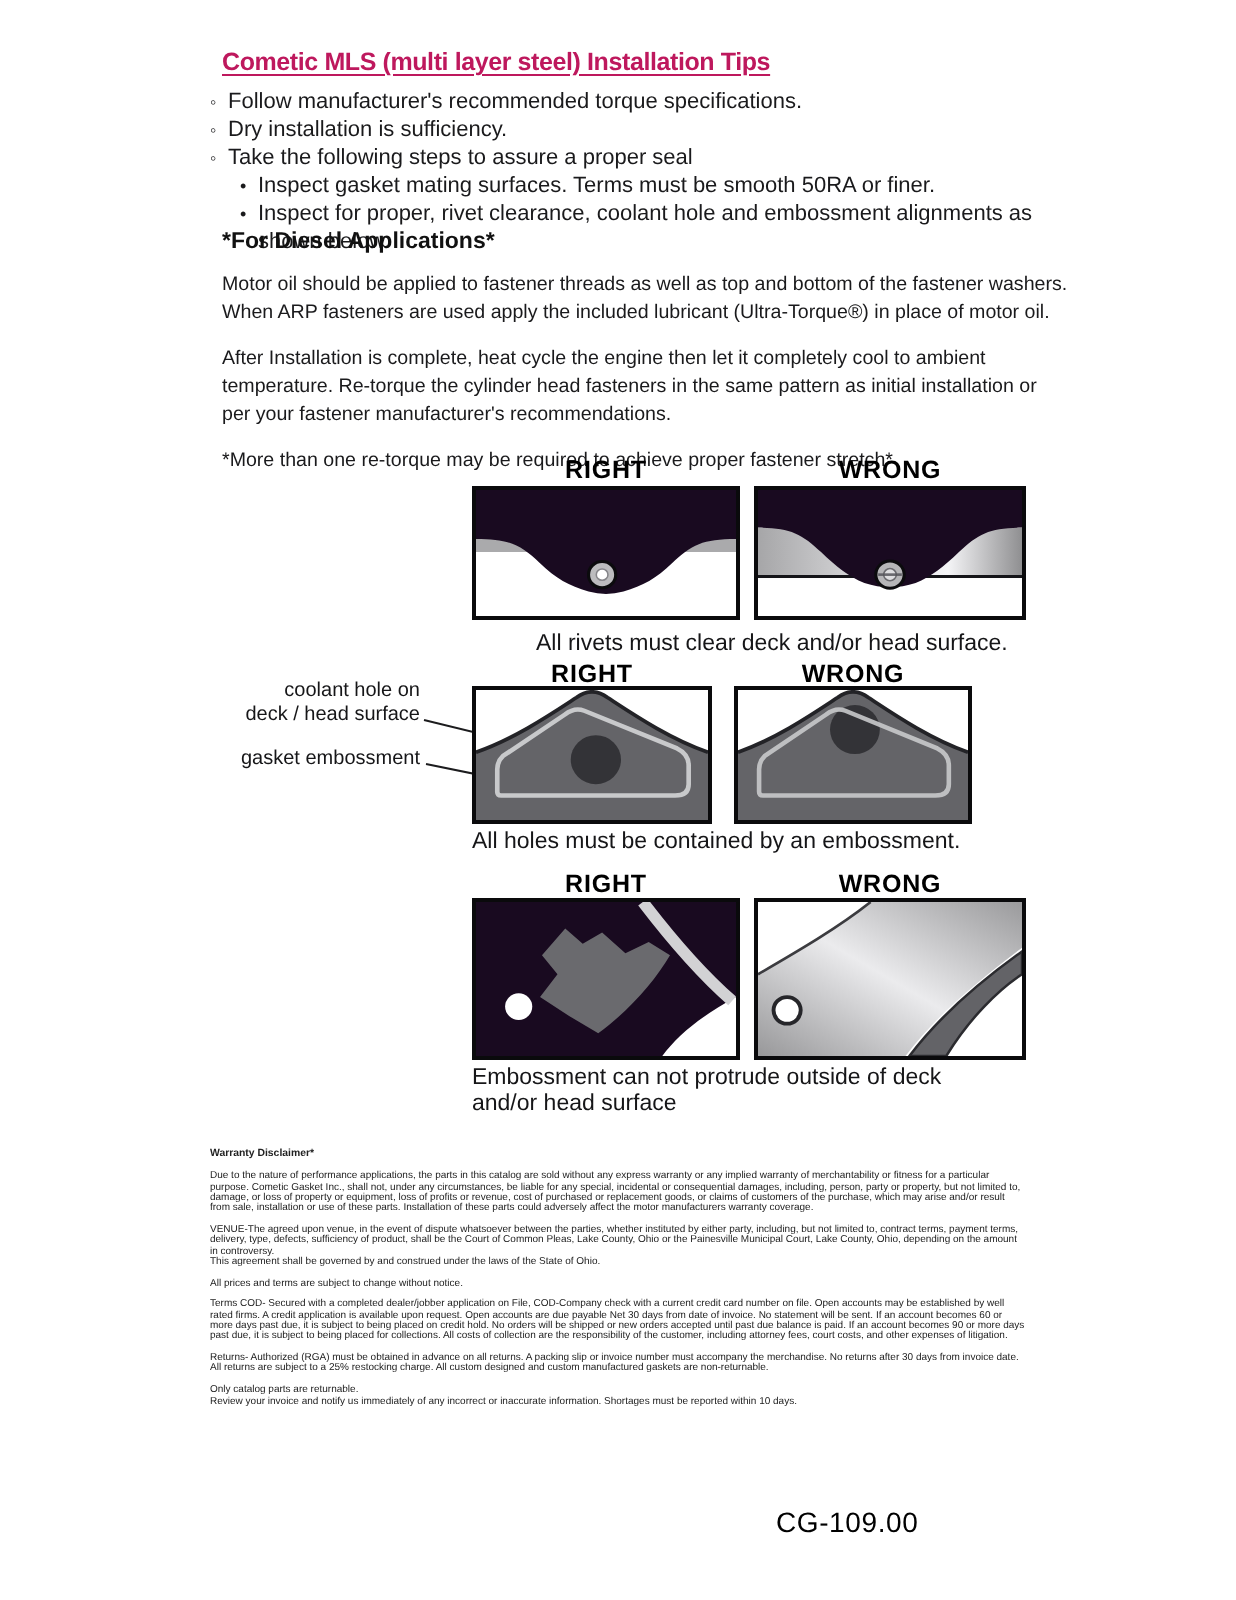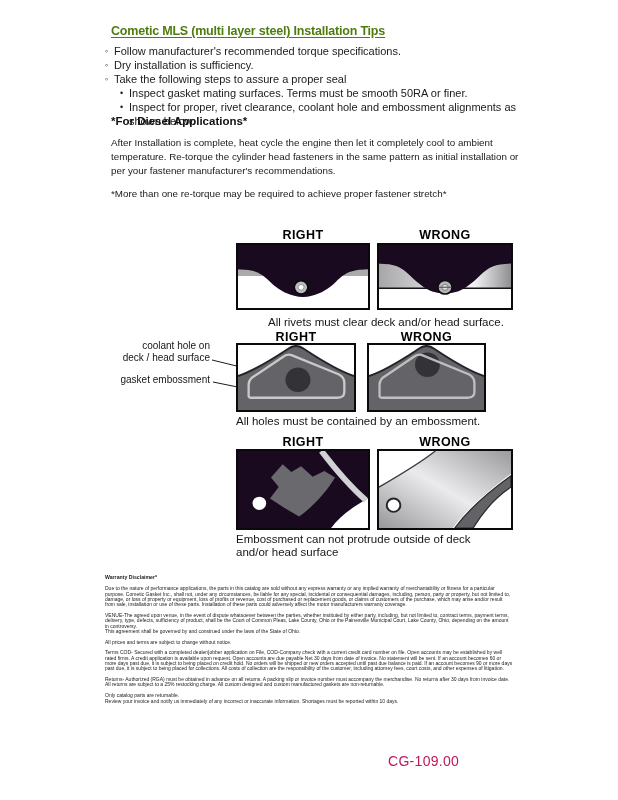--- a/index.html
+++ b/index.html
@@ -6,21 +6,21 @@
   .page {
     position:relative; width:618px; height:800px; background:#ffffff;
     font-family:"Liberation Sans","DejaVu Sans",sans-serif; color:#1a1a1c;
     margin:0 auto; overflow:hidden;
   }
   .abs { position:absolute; }
 
   
   .title {
     font-size:12.5px; font-weight:bold; letter-spacing:-0.2px;
-    text-decoration:underline; text-underline-offset:2px; margin:0; color:#4d7c0f;
+    text-decoration:underline; text-underline-offset:2px; margin:0; color:#be185d;
   }
   .tips { list-style:none; margin:0; padding:0; font-size:11px; line-height:14px; width:430px; }
   .tips li { position:relative; }
   .tips li.l1 { padding-left:9px; }
   .tips li.l1::before { content:"\25E6"; position:absolute; left:0; top:0; font-size:9px; }
   .tips li.l2 { padding-left:24px; }
   .tips li.l2::before { content:"\2022"; position:absolute; left:15px; top:0; font-size:9px; }
 
   .diesel { width:424px; font-size:9.8px; line-height:14px; }
   .diesel h2 { font-size:11.5px; font-weight:bold; margin:0 0 8px 0; color:#111; }
@@ -32,39 +32,40 @@
   .panel svg { display:block; width:100%; height:100%; }
   .caption { font-size:11.5px; line-height:13px; color:#161618; white-space:pre-line; }
   .ann-label { font-size:10px; line-height:11.5px; text-align:right; white-space:pre-line; color:#161618; }
   .leader { pointer-events:none; }
 
   
   .legal { width:408px; font-size:5px; line-height:5.3px; color:#222; }
   .legal h3 { font-size:5.2px; font-weight:bold; margin:0 0 6px 0; }
   .legal p { margin:0 0 5.5px 0; white-space:pre-line; }
 
-  .docnum { font-size:14px; color:#be185d; letter-spacing:0.3px; }
+  .docnum { font-size:14px; color:#000000; letter-spacing:0.3px; }
 </style>
 </head>
 <body>
 
 <div class="page">
 
   <h1 class="abs title" style="left:111px; top:24px;">Cometic MLS (multi layer steel) Installation Tips</h1>
 
   <ul class="abs tips" style="left:105px; top:44px;">
     <li class="l1">Follow manufacturer's recommended torque specifications.</li>
     <li class="l1">Dry installation is sufficiency.</li>
     <li class="l1">Take the following steps to assure a proper seal</li>
     <li class="l2">Inspect gasket mating surfaces.  Terms must be smooth 50RA or finer.</li>
     <li class="l2">Inspect for proper, rivet clearance, coolant hole and embossment alignments as shown below.</li>
   </ul>
 
   <section class="abs diesel" style="left:111px; top:114px;">
     <h2>*For Diesel Applications*</h2>
+    <p>Motor oil should be applied to fastener threads as well as top and bottom of the fastener washers. When ARP fasteners are used apply the included lubricant (Ultra-Torque®) in place of motor oil.</p>
     <p>After Installation is complete, heat cycle the engine then let it completely cool to ambient temperature. Re-torque the cylinder head fasteners in the same pattern as initial installation or per your fastener manufacturer's recommendations.</p>
     <p>*More than one re-torque may be required to achieve proper fastener stretch*</p>
   </section>
 
   <div class="abs dg-header" style="left:236px; top:228px; width:134px;">RIGHT</div>
   <div class="abs dg-header" style="left:377px; top:228px; width:136px;">WRONG</div>
 
   <div class="abs panel" style="left:236px; top:243px; width:134px; height:67px;">
     <svg viewBox="0 0 134 67" preserveAspectRatio="none">
       <rect width="134" height="67" fill="#ffffff"></rect>

